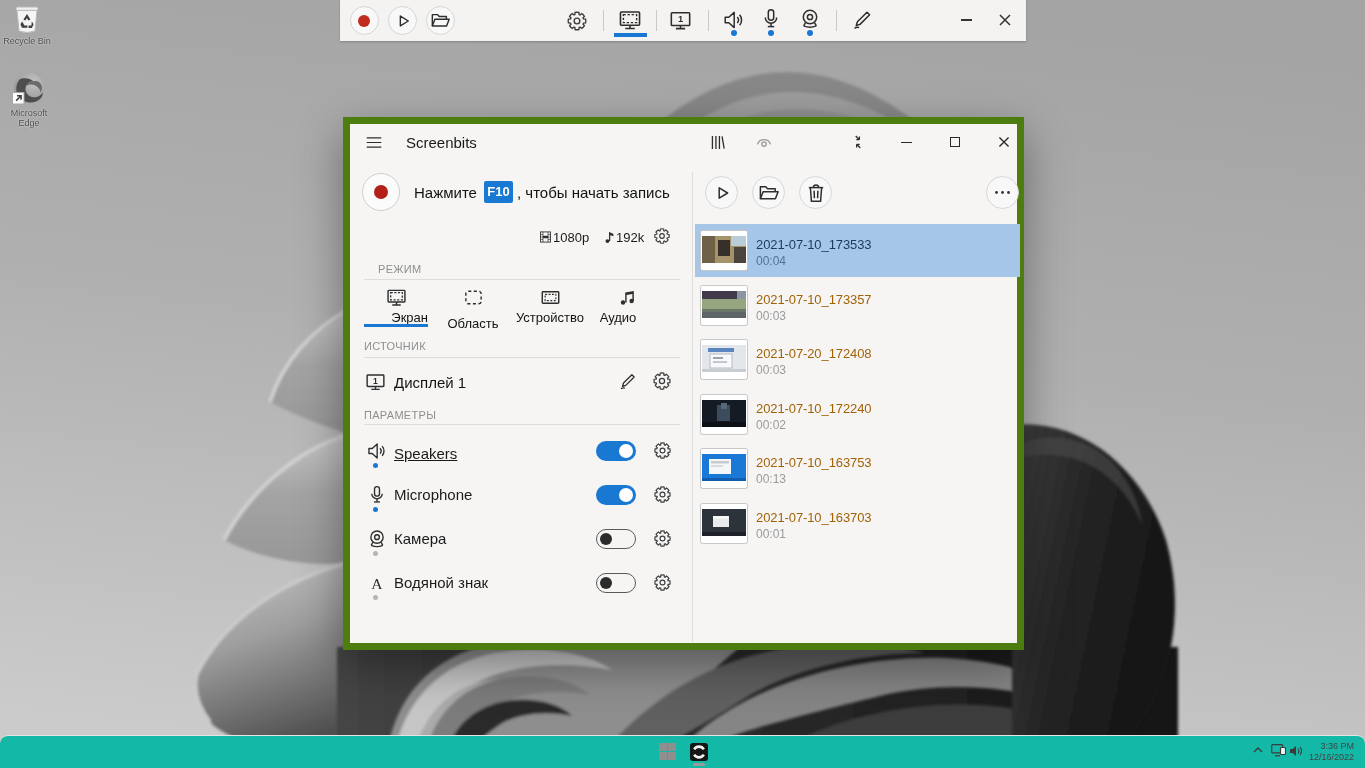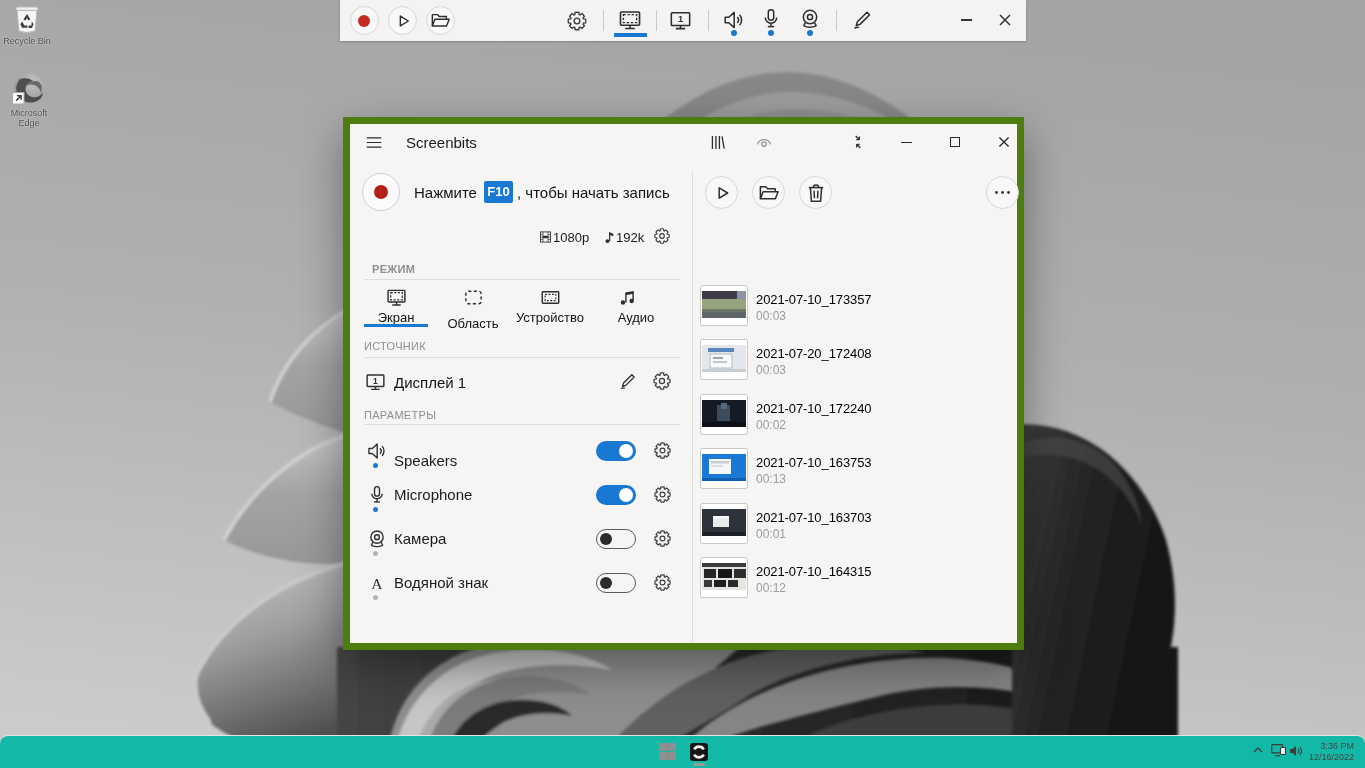--- a/index.html
+++ b/index.html
@@ -20,21 +20,21 @@
   .hrule { position:absolute; height:1px; background:#dcdcdc; left:14px; width:316px; }
   .tglon  { position:absolute; width:40px; height:20px; border-radius:10px; background:#1878d2; }
   .tglon::after { content:""; position:absolute; right:3px; top:3px; width:14px; height:14px; border-radius:50%; background:#fff; }
   .tgloff { position:absolute; width:40px; height:20px; border-radius:10px; background:#f6f5f4; border:1px solid #5a5a5a; }
   .tgloff::after { content:""; position:absolute; left:3px; top:3px; width:12px; height:12px; border-radius:50%; background:#2b2b2b; }
   .rowlbl { position:absolute; font-size:15px; color:#1b1b1b; }
   .prow { position:absolute; left:0; width:342px; height:28px; }
   .graydot { position:absolute; width:5px; height:5px; border-radius:50%; background:#b5b5b5; }
   
   .lrow { position:absolute; left:345px; width:325px; height:53px; }
-  .lrow .t1 { position:absolute; left:61px; top:13px; font-size:13px; color:#000000; letter-spacing:-.1px; }
+  .lrow .t1 { position:absolute; left:61px; top:13px; font-size:13px; color:#a16207; letter-spacing:-.1px; }
   .lrow .t2 { position:absolute; left:61px; top:30px; font-size:12px; color:#9b9b9b; }
   .thumb { position:absolute; left:6px; top:7px; width:46px; height:39px; border-radius:2px; background:#fff; box-shadow:0 0 0 1px #c8c8c8; overflow:hidden; }
   
   #tb { position:absolute; left:0; top:735px; width:1365px; height:43px; background:#14b8a6; border-top:1px solid #e5e5e5;border-radius:8px; }
   #clock { position:absolute; right:11px; top:5px; text-align:right; font-size:9px; color:#444; line-height:11px; }
 </style>
 </head>
 <body>
 <svg id="wall" viewBox="0 0 1365 768" preserveAspectRatio="none">
   <defs>
@@ -309,39 +309,39 @@
     </svg>
   <div style="position:absolute;left:203px;top:106px;font-size:13px;color:#1b1b1b;">1080p</div>
   <svg width="15" height="15" viewBox="0 0 16 16" style="position:absolute;left:252px;top:105px;">
       <use href="#note"></use>
     </svg>
   <div style="position:absolute;left:266px;top:106px;font-size:13px;color:#1b1b1b;">192k</div>
   <svg width="18" height="18" viewBox="0 0 24 24" style="position:absolute;left:303px;top:103px;">
       <use href="#gear"></use>
     </svg>
 
-  <div class="hdrtxt" style="left:22px;top:139px;font-weight:bold;">РЕЖИМ</div>
+  <div class="hdrtxt" style="left:28px;top:139px;">РЕЖИМ</div>
   <div class="hrule" style="top:155px;"></div>
   <svg width="23" height="22" viewBox="0 0 24 23" style="position:absolute;left:35px;top:162px;">
       <use href="#screen24"></use>
     </svg>
-  <div style="position:absolute;left:14px;top:186px;width:64px;text-align:center;font-size:13px;color:#131313;">Экран</div>
+  <div style="position:absolute;left:14px;top:186px;width:64px;text-align:right;font-size:13px;color:#131313;">Экран</div>
   <div style="position:absolute;left:14px;top:200px;width:64px;height:3.4px;background:#1878d2;"></div>
   <svg width="23" height="22" viewBox="0 0 24 23" style="position:absolute;left:112px;top:162px;">
       <use href="#region"></use>
     </svg>
   <div style="position:absolute;left:91px;top:192px;width:64px;text-align:center;font-size:13px;color:#131313;">Область</div>
   <svg width="23" height="22" viewBox="0 0 24 23" style="position:absolute;left:189px;top:162px;">
       <use href="#dev"></use>
     </svg>
   <div style="position:absolute;left:160px;top:186px;width:80px;text-align:center;font-size:13px;color:#131313;">Устройство</div>
   <svg width="23" height="22" viewBox="0 0 24 23" style="position:absolute;left:266px;top:162px;">
       <use href="#aud"></use>
     </svg>
-  <div style="position:absolute;left:254px;top:186px;width:64px;text-align:center;font-size:13px;color:#131313;">Аудио</div>
+  <div style="position:absolute;left:236px;top:186px;width:64px;text-align:center;font-size:13px;color:#131313;">Аудио</div>
 
   <div class="hdrtxt" style="left:14px;top:216px;">ИСТОЧНИК</div>
   <div class="hrule" style="top:233px;"></div>
   <svg width="19" height="18" viewBox="2 3 20 18" style="position:absolute;left:16px;top:249px;">
       <use href="#mon1" stroke-width="1.7"></use>
     </svg>
   <div style="position:absolute;left:44px;top:250px;font-size:15px;color:#131313;">Дисплей 1</div>
   <svg width="21" height="21" viewBox="0 0 24 24" style="position:absolute;left:267px;top:247px;">
       <use href="#pen" stroke-width="1.4"></use>
     </svg>
@@ -350,21 +350,21 @@
     </svg>
 
   <div class="hdrtxt" style="left:14px;top:285px;">ПАРАМЕТРЫ</div>
   <div class="hrule" style="top:300px;"></div>
 
   <div class="prow" style="top:315px;">
     <svg width="22" height="22" viewBox="0 0 24 24" style="position:absolute;left:16px;top:1px;">
         <use href="#spk"></use>
       </svg>
     <div class="graydot" style="left:23px;top:24px;background:#1878d2;"></div>
-    <div class="rowlbl" style="left:44px;top:13px;">Speakers</div>
+    <div class="rowlbl" style="left:44px;top:6px;text-decoration:underline;">Speakers</div>
     <div class="tglon" style="left:246px;top:1.5px;"></div>
     <svg width="19" height="19" viewBox="0 0 24 24" style="position:absolute;left:303px;top:2px;">
         <use href="#gear"></use>
       </svg>
   </div>
   <div class="prow" style="top:359px;">
     <svg width="22" height="22" viewBox="0 0 24 24" style="position:absolute;left:16px;top:1px;">
         <use href="#mic"></use>
       </svg>
     <div class="graydot" style="left:23px;top:24px;background:#1878d2;"></div>
@@ -415,20 +415,32 @@
       </svg>
     </div>
   <div class="cbtn" style="left:635.5px;top:51.5px;width:33px;height:33px;">
       <svg width="33" height="33" style="position:absolute;left:-1px;top:-1px;">
         <circle cx="10.5" cy="16.5" r="1.4" fill="#333"></circle>
         <circle cx="16.5" cy="16.5" r="1.4" fill="#333"></circle>
         <circle cx="22.5" cy="16.5" r="1.4" fill="#333"></circle>
       </svg>
     </div>
 
+  <div class="lrow" style="top:100px;background:#a6c6e8;">
+    <div class="thumb"><svg width="46" height="38" viewBox="0 0 46 38">
+          <rect width="46" height="38" fill="#fff"></rect>
+          <rect x="1" y="5" width="44" height="27" fill="#a5946a"></rect>
+          <rect x="1" y="5" width="13" height="27" fill="#6e6148"></rect>
+          <rect x="17" y="9" width="12" height="16" fill="#35302a"></rect>
+          <rect x="30" y="5" width="15" height="10" fill="#b9cdd8"></rect>
+          <rect x="33" y="16" width="12" height="16" fill="#4a443c"></rect>
+        </svg></div>
+    <div class="t1" style="color:#1a3b5e;">2021-07-10_173533</div>
+    <div class="t2" style="color:#537394;">00:04</div>
+  </div>
   <div class="lrow" style="top:154.5px;">
     <div class="thumb"><svg width="46" height="38" viewBox="0 0 46 38">
           <rect width="46" height="38" fill="#fff"></rect>
           <rect x="1" y="5" width="44" height="27" fill="#6a7668"></rect>
           <rect x="1" y="5" width="44" height="8" fill="#413a4a"></rect>
           <rect x="1" y="13" width="44" height="10" fill="#95a67f"></rect>
           <rect x="1" y="26" width="44" height="6" fill="#5e6569"></rect>
           <rect x="36" y="5" width="9" height="8" fill="#8d94a2"></rect>
         </svg></div>
     <div class="t1">2021-07-10_173357</div>
@@ -474,35 +486,20 @@
     <div class="thumb"><svg width="46" height="38" viewBox="0 0 46 38">
           <rect width="46" height="38" fill="#fff"></rect>
           <rect x="1" y="5" width="44" height="27" fill="#2d333b"></rect>
           <rect x="12" y="12" width="16" height="11" fill="#e9eaec"></rect>
           <rect x="12" y="12" width="16" height="2.5" fill="#f7f8f9"></rect>
           <rect x="1" y="28" width="44" height="4" fill="#1d2127"></rect>
         </svg></div>
     <div class="t1">2021-07-10_163703</div>
     <div class="t2">00:01</div>
   </div>
-  <div class="lrow" style="top:427px;">
-    <div class="thumb"><svg width="46" height="38" viewBox="0 0 46 38">
-          <rect width="46" height="38" fill="#fff"></rect>
-          <rect x="1" y="5" width="44" height="27" fill="#e6e4e0"></rect>
-          <rect x="1" y="5" width="44" height="4" fill="#3a3a3a"></rect>
-          <rect x="3" y="11" width="12" height="9" fill="#242424"></rect>
-          <rect x="17" y="11" width="14" height="9" fill="#171717"></rect>
-          <rect x="33" y="11" width="12" height="9" fill="#2e2e2e"></rect>
-          <rect x="3" y="22" width="8" height="7" fill="#383838"></rect>
-          <rect x="13" y="22" width="12" height="7" fill="#1f1f1f"></rect>
-          <rect x="27" y="22" width="10" height="7" fill="#2a2a2a"></rect>
-        </svg></div>
-    <div class="t1">2021-07-10_164315</div>
-    <div class="t2">00:12</div>
-  </div>
 </div>
 
 <div id="tb">
   <svg width="17" height="17" style="position:absolute;left:659px;top:7px;">
     <rect x="0" y="0" width="8" height="8" fill="#8f8f8f"></rect>
       <rect x="9" y="0" width="8" height="8" fill="#8f8f8f"></rect>
     <rect x="0" y="9" width="8" height="8" fill="#8f8f8f"></rect>
       <rect x="9" y="9" width="8" height="8" fill="#8f8f8f"></rect>
   </svg>
   <svg width="18" height="18" viewBox="0 0 18 18" style="position:absolute;left:690px;top:7px;">

